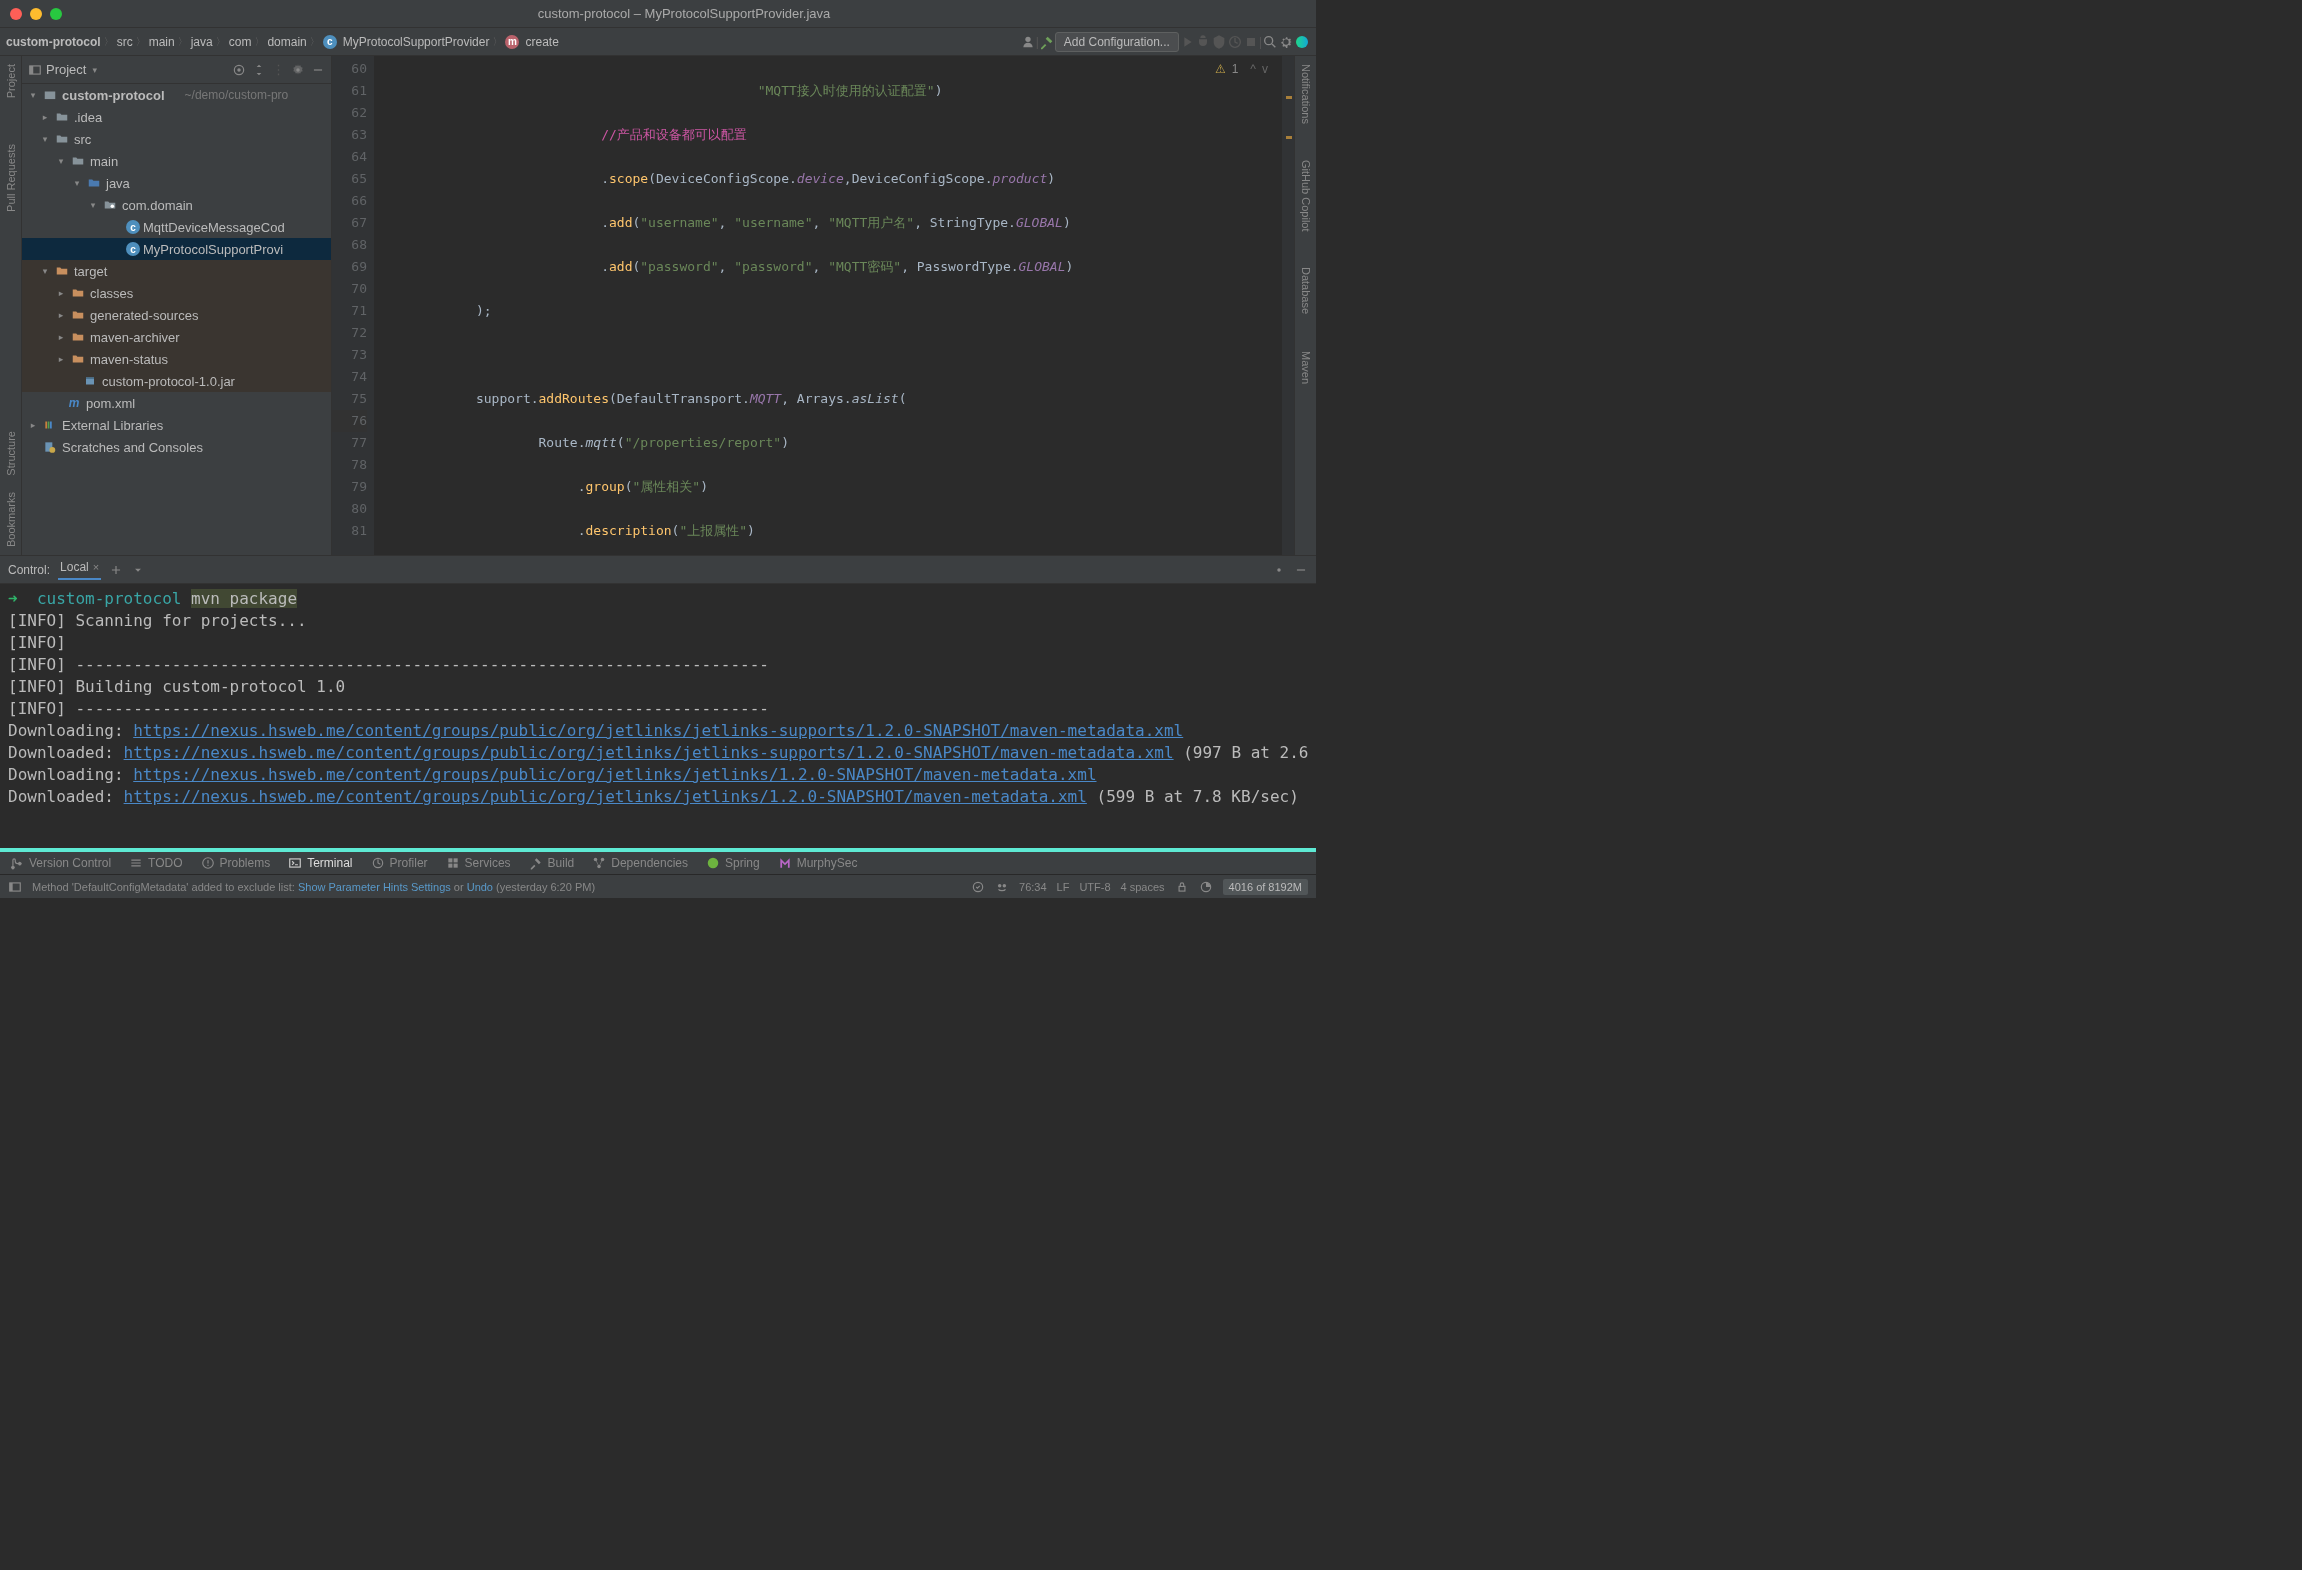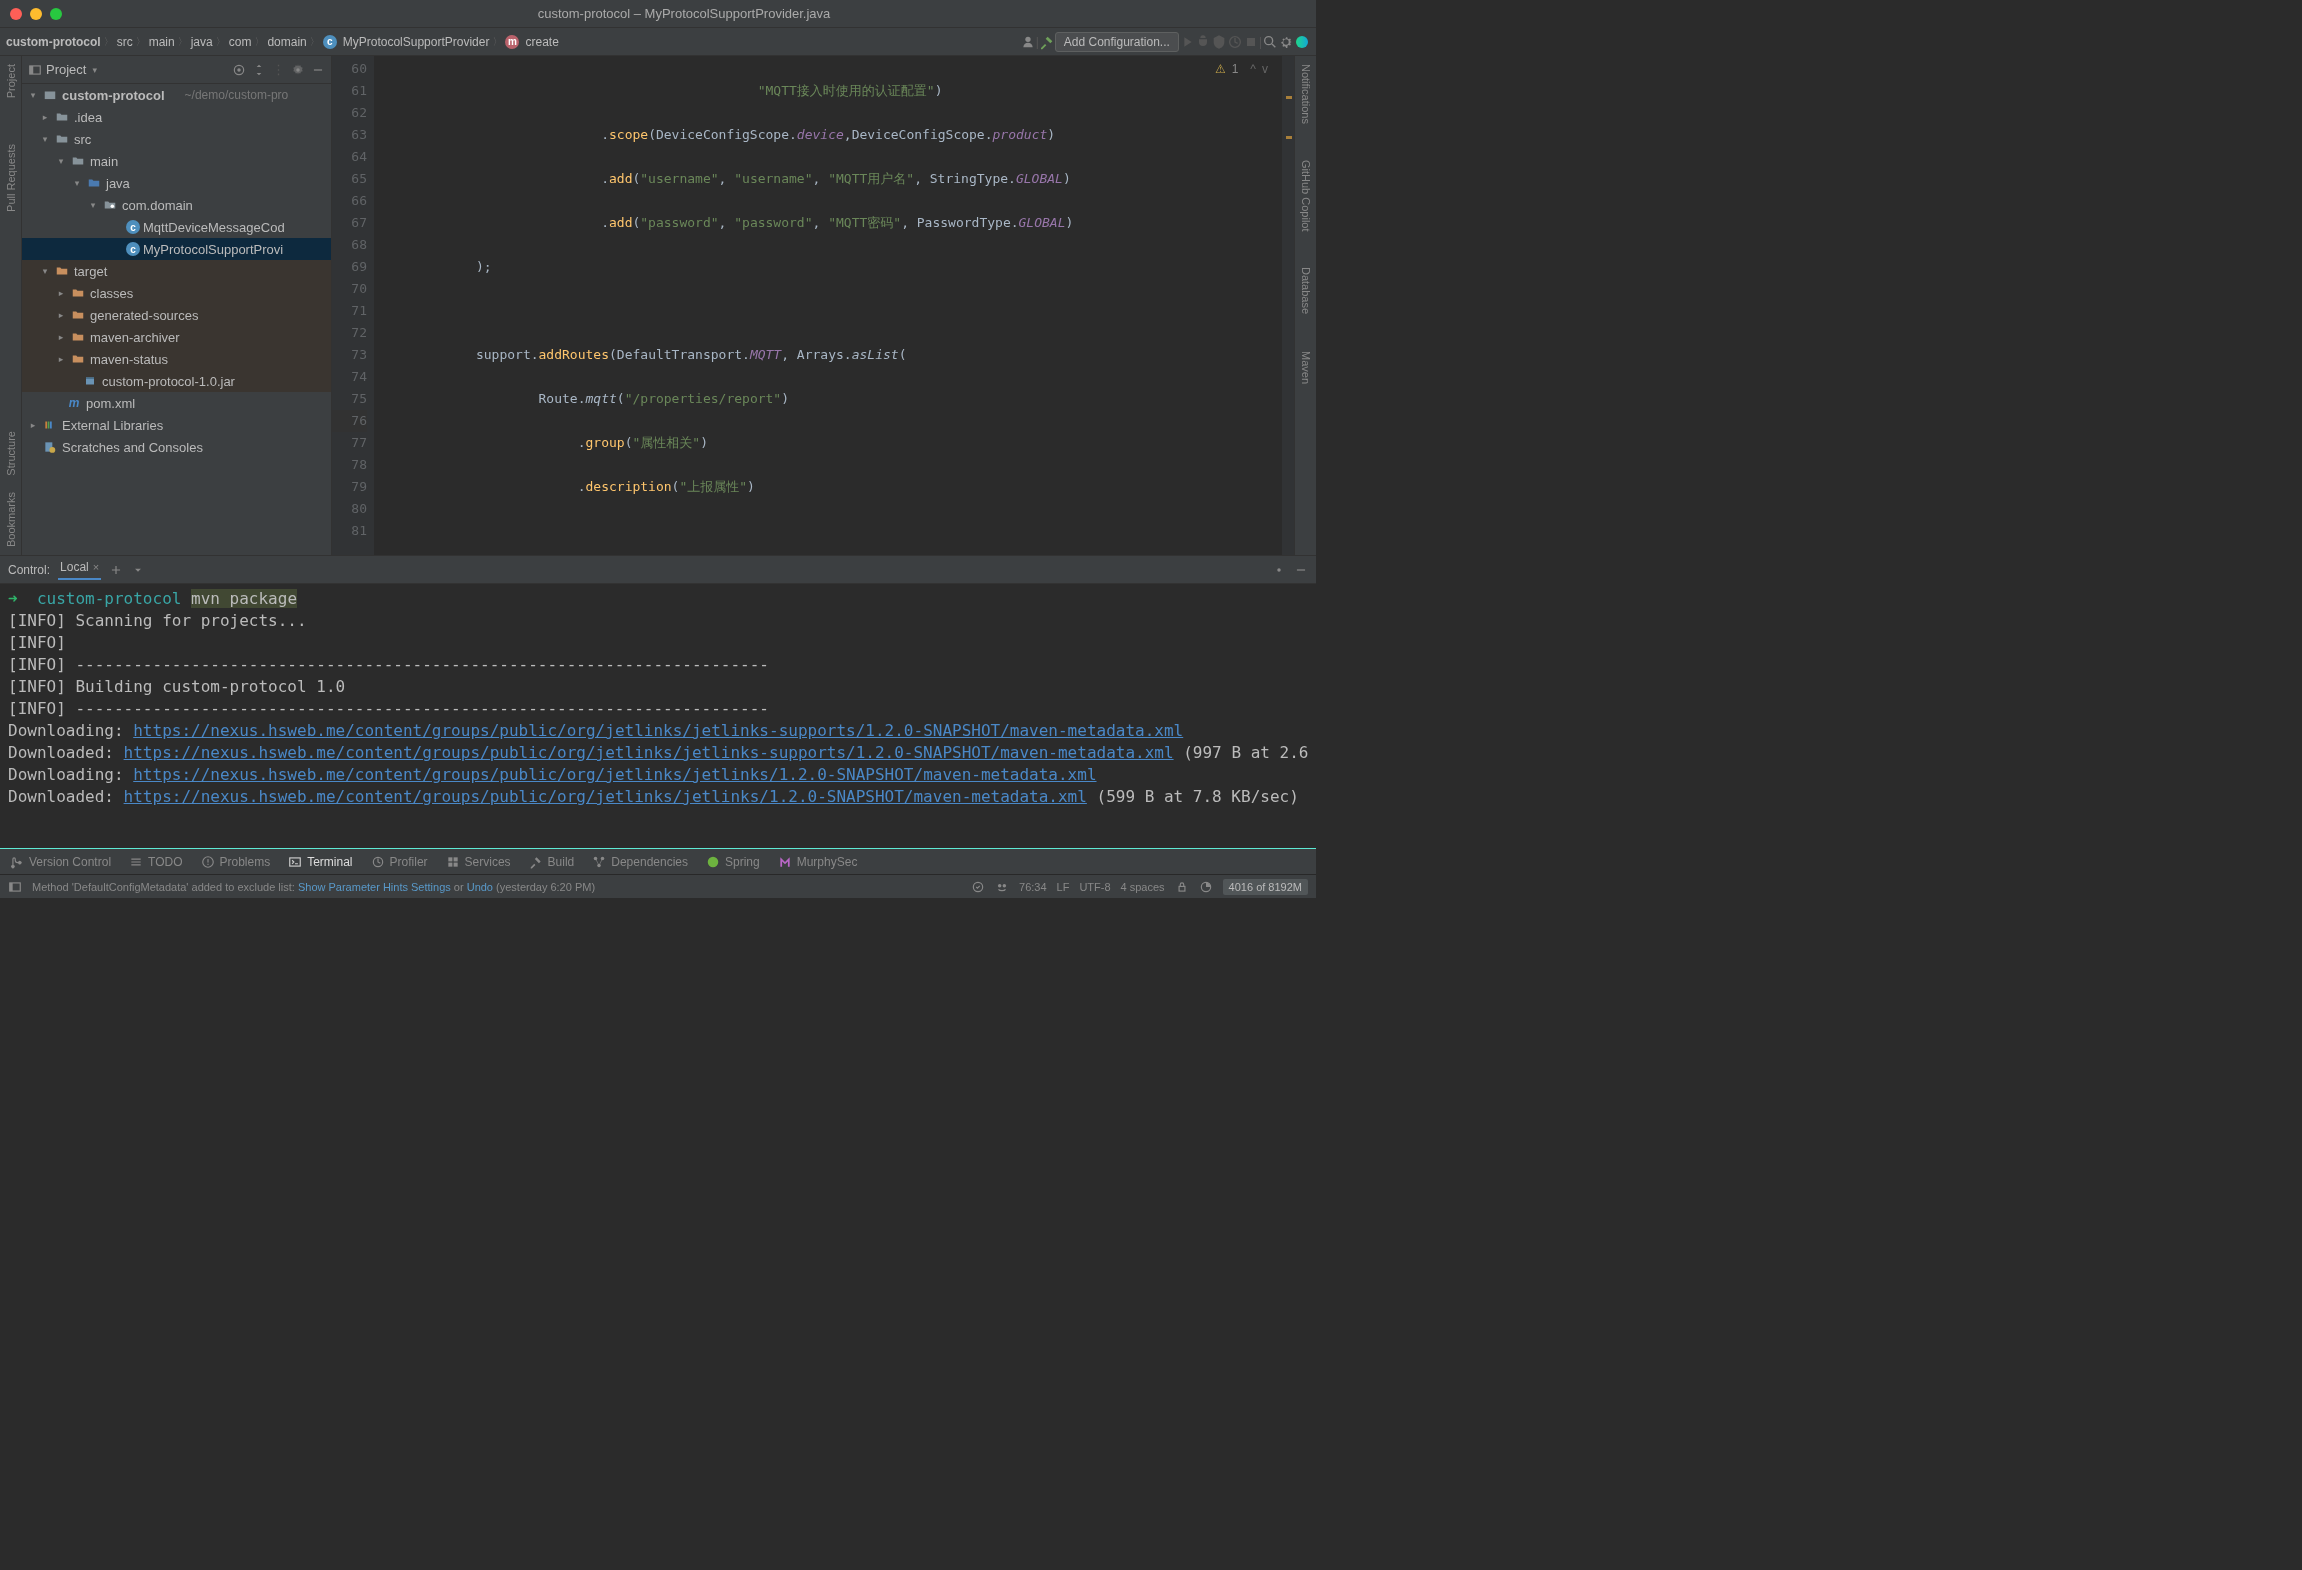--- a/index.html
+++ b/index.html
@@ -186,21 +186,21 @@
 
 
 .bottom-strip {
   height: 26px;
   background: #3c3f41;
   display: flex;
   align-items: center;
   padding: 0 10px;
   gap: 18px;
   font-size: 12px;
-  border-top: 1px solid #5eead4;
+  border-top: 4px solid #5eead4;
 }
 .bs-item { display:flex; align-items:center; gap:5px; color:#888; cursor:pointer; }
 .bs-item.active { color:#ddd; }
 .bs-icon { width:14px; height:14px; }
 
 
 .status-bar {
   height: 24px;
   background: #3c3f41;
   display: flex;
@@ -509,20 +509,21 @@
           <div>75</div>
           <div style="background: rgb(50, 50, 50);">76</div>
           <div>77</div>
           <div>78</div>
           <div>79</div>
           <div>80</div>
           <div>81</div>
         </div>
       <div class="code">
 <div class="line">                                                <span class="str">"MQTT接入时使用的认证配置"</span><span class="paren">)</span></div>
+<div class="line">                            <span class="comment">//产品和设备都可以配置</span></div>
 <div class="line">                            .<span class="method">scope</span><span class="paren">(</span><span class="type">DeviceConfigScope</span>.<span class="const">device</span>,<span class="type">DeviceConfigScope</span>.<span class="const">product</span><span class="paren">)</span></div>
 <div class="line">                            .<span class="method">add</span><span class="paren">(</span><span class="str">"username"</span>, <span class="str">"username"</span>, <span class="str">"MQTT用户名"</span>, <span class="type">StringType</span>.<span class="const">GLOBAL</span><span class="paren">)</span></div>
 <div class="line">                            .<span class="method">add</span><span class="paren">(</span><span class="str">"password"</span>, <span class="str">"password"</span>, <span class="str">"MQTT密码"</span>, <span class="type">PasswordType</span>.<span class="const">GLOBAL</span><span class="paren">)</span></div>
 <div class="line">            <span class="paren">);</span></div>
 <div class="line"></div>
 <div class="line">            <span class="ident">support</span>.<span class="method">addRoutes</span><span class="paren">(</span><span class="type">DefaultTransport</span>.<span class="const">MQTT</span>, <span class="type">Arrays</span>.<span class="stat-i">asList</span><span class="paren">(</span></div>
 <div class="line">                    <span class="type">Route</span>.<span class="stat-i">mqtt</span><span class="paren">(</span><span class="str">"/properties/report"</span><span class="paren">)</span></div>
 <div class="line">                         .<span class="method">group</span><span class="paren">(</span><span class="str">"属性相关"</span><span class="paren">)</span></div>
 <div class="line">                         .<span class="method">description</span><span class="paren">(</span><span class="str">"上报属性"</span><span class="paren">)</span></div>
 

